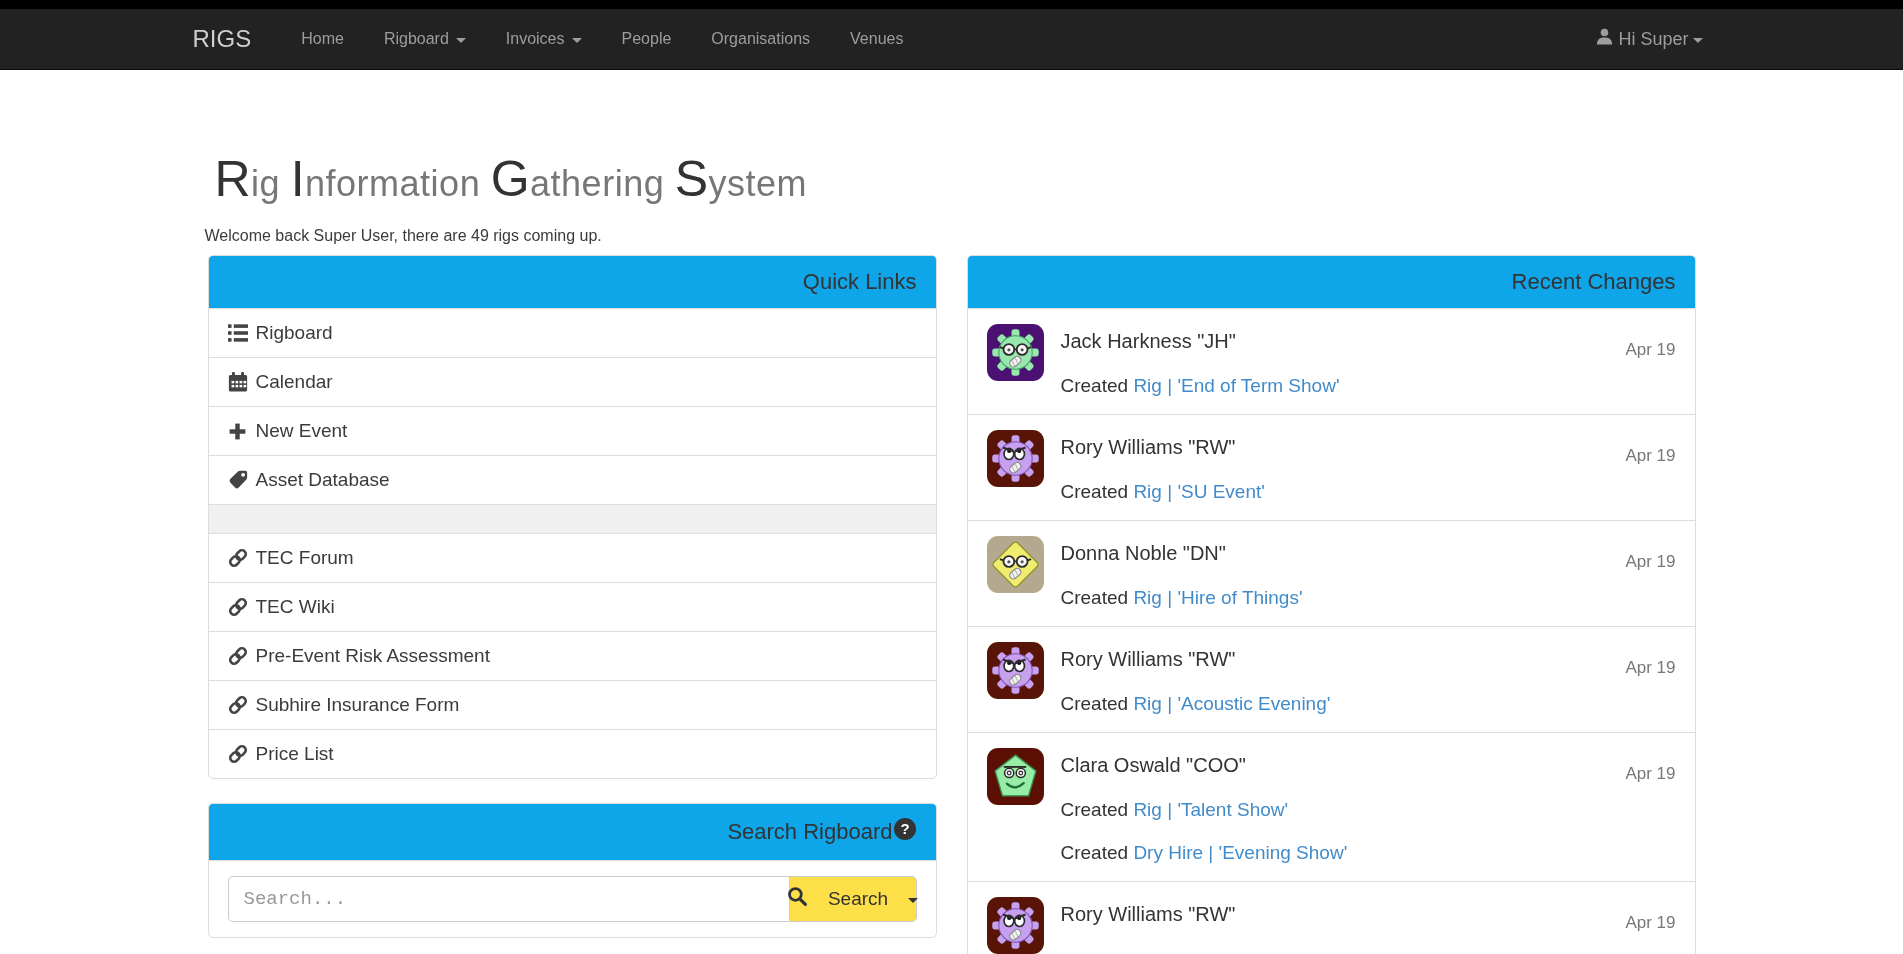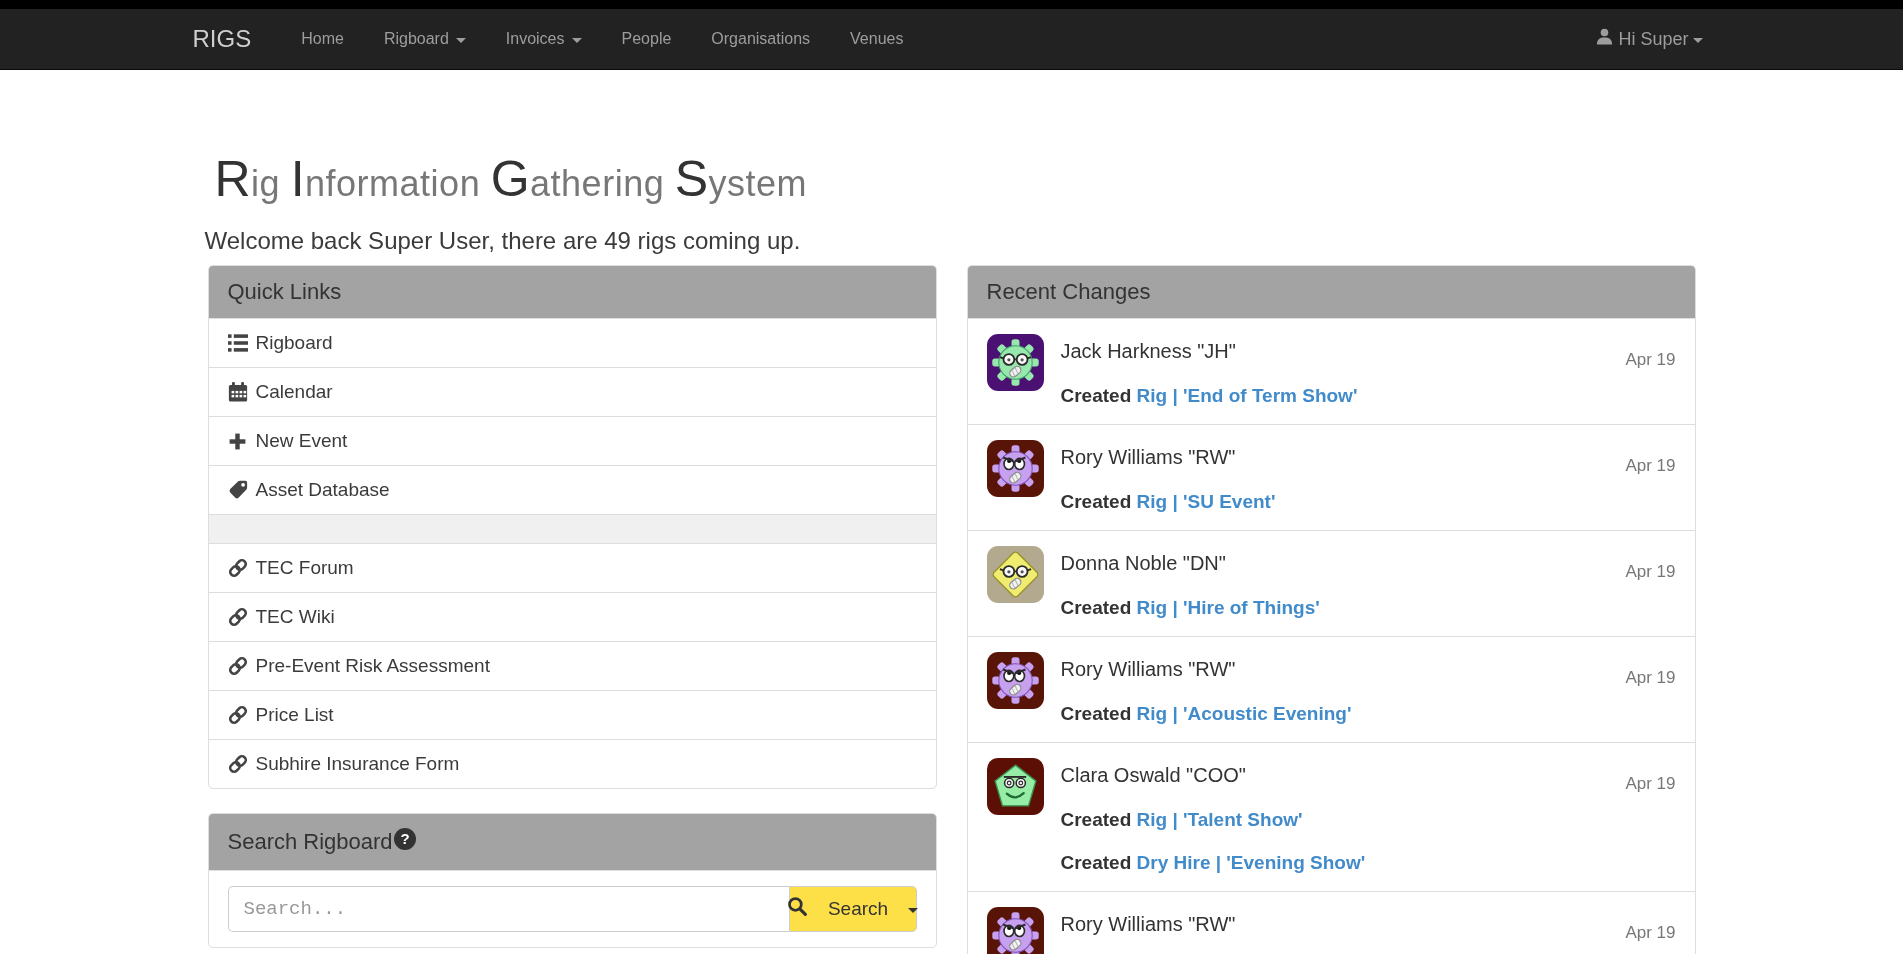--- a/index.html
+++ b/index.html
@@ -14,47 +14,47 @@
   .navbar-inner{width:1518px;margin:0 auto;height:100%;display:flex;align-items:stretch;}
   .brand{display:flex;align-items:center;color:#cfcfcf;font-size:24px;padding:0 30px 0 0;text-decoration:none;}
   .nav-links{display:flex;list-style:none;margin:0;padding:0;}
   .nav-link{display:flex;align-items:center;gap:7px;padding:0 20px;color:#9d9d9d;font-size:16px;}
   .nav-right{margin-left:auto;display:flex;align-items:center;gap:4px;color:#9d9d9d;font-size:18px;padding:0 8px;}
   .caret{display:inline-block;width:0;height:0;border-left:5px solid transparent;border-right:5px solid transparent;border-top:5px solid currentColor;margin-top:2px;}
   
   .container{width:1518px;margin:0 auto;}
   h1.page-title{margin:80px 0 0 22px;font-weight:300;font-size:36px;line-height:58px;color:#777;letter-spacing:.5px;}
   h1.page-title .big{font-size:50px;color:#333;}
-  p.welcome{margin:14px 0 10px 12px;font-size:24px;color:#3b3b3b;}
+  p.welcome{margin:14px 0 10px 12px;font-size:16px;color:#3b3b3b;}
   
   .row{display:flex;align-items:flex-start;}
   .col{width:50%;box-sizing:border-box;padding:0 15px;}
   .panel{border:1px solid #ddd;border-radius:5px;background:#fff;margin-bottom:24px;}
-  .panel-heading{background:#a3a3a3;border-bottom:1px solid #ddd;border-radius:4px 4px 0 0;
-    padding:13px 19px;font-size:22px;color:#333;display:flex;align-items:center;justify-content:flex-start;}
+  .panel-heading{background:#0ea5e9;border-bottom:1px solid #ddd;border-radius:4px 4px 0 0;
+    padding:13px 19px;font-size:22px;color:#333;display:flex;align-items:center;justify-content:flex-end;}
   
   .ql-row{display:flex;align-items:center;padding:13px 19px;font-size:19px;color:#3b3b3b;border-bottom:1px solid #ddd;}
   .ql-row:last-child{border-bottom:none;}
   .ql-icon{width:28px;display:inline-flex;align-items:center;flex-shrink:0;}
   .ql-sep{height:28px;background:#f0f0f0;border-bottom:1px solid #ddd;}
   
   .search-body{padding:15px 19px;}
   .input-group{display:flex;}
   .search-input{flex:1;height:46px;box-sizing:border-box;border:1px solid #ccc;border-right:none;
     border-radius:5px 0 0 5px;padding:0 15px;font-size:19px;color:#555;outline:none;font-family:Liberation Mono, monospace;}
   .search-input::placeholder{color:#999;}
   .search-btn{width:128px;height:46px;background:#fde047;border:1px solid #ccc;border-radius:0 5px 5px 0;
     font-size:19px;color:#333;display:flex;align-items:center;justify-content:center;gap:20px;font-family:inherit;}
   
   .entry{position:relative;display:flex;padding:15px 19px;border-bottom:1px solid #ddd;}
   .entry:last-child{border-bottom:none;}
   .entry-avatar{width:57px;height:57px;flex-shrink:0;}
   .entry-body{margin-left:17px;padding-top:2px;}
   .entry-name{font-size:20px;color:#333;line-height:30px;margin:0;}
-  .entry-action{font-size:19px;color:#333;margin-top:17px;line-height:26px;font-weight:bold;}
+  .entry-action{font-size:19px;color:#333;margin-top:17px;line-height:26px;}
   .entry-action a{color:#428bca;text-decoration:none;}
   .entry-date{position:absolute;right:19px;top:31px;font-size:17px;color:#777;}
 </style>
 </head>
 <body>
 
 <div class="topstrip"></div>
 <nav class="navbar">
   <div class="navbar-inner">
     <a class="brand interact">RIGS</a>
@@ -197,32 +197,32 @@
             </div>
             <div class="ql-row interact">
               <span class="ql-icon">
                 <svg width="20" height="20" viewBox="0 0 18 18">
                   <g transform="rotate(45 9 9)" fill="none" stroke="#444444" stroke-width="2.3">
                     <rect x="5.6" y="0.6" width="6.8" height="9.2" rx="3.2"></rect>
                     <rect x="5.6" y="8.2" width="6.8" height="9.2" rx="3.2"></rect>
                   </g>
                 </svg>
               </span>
-              <span>Price List</span>
+              <span>Subhire Insurance Form</span>
             </div>
             <div class="ql-row interact">
               <span class="ql-icon">
                 <svg width="20" height="20" viewBox="0 0 18 18">
                   <g transform="rotate(45 9 9)" fill="none" stroke="#444444" stroke-width="2.3">
                     <rect x="5.6" y="0.6" width="6.8" height="9.2" rx="3.2"></rect>
                     <rect x="5.6" y="8.2" width="6.8" height="9.2" rx="3.2"></rect>
                   </g>
                 </svg>
               </span>
-              <span>Subhire Insurance Form</span>
+              <span>Price List</span>
             </div>
           </div>
       </div>
 
       <div class="panel">
         <div class="panel-heading">
           <span>Search Rigboard</span>
           <span class="interact" id="help-icon-slot"><svg width="24" height="24" viewBox="0 0 24 24">
                 <circle cx="12" cy="12" r="11" fill="#333"></circle>
                 <text x="12" y="17" font-size="15" font-weight="bold" fill="#fff" text-anchor="middle" font-family="Liberation Sans, sans-serif">?</text>

